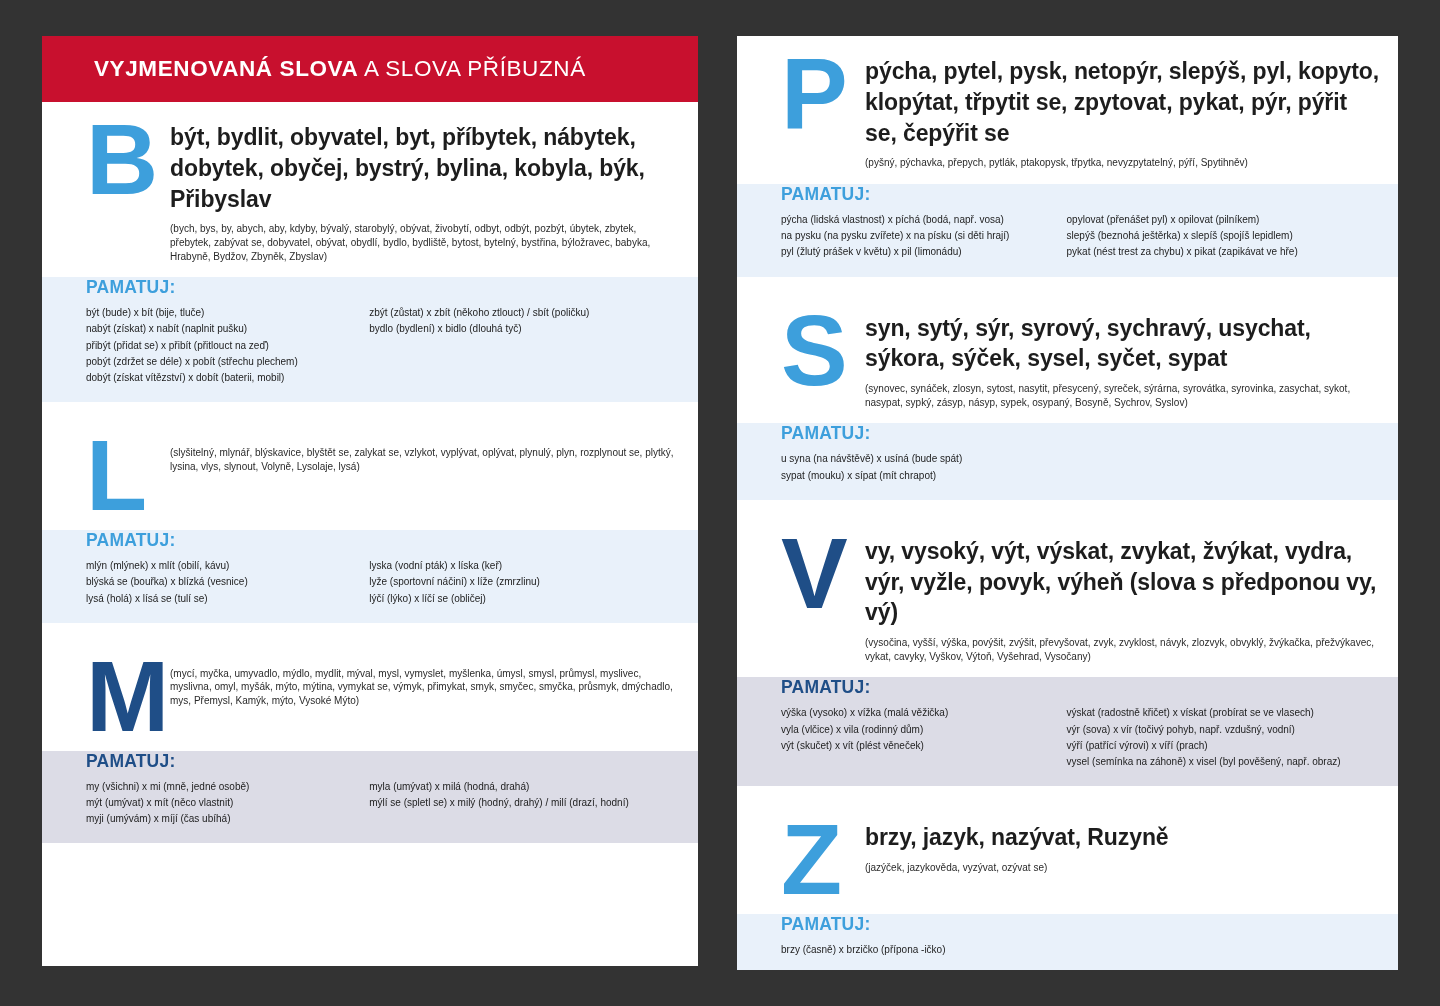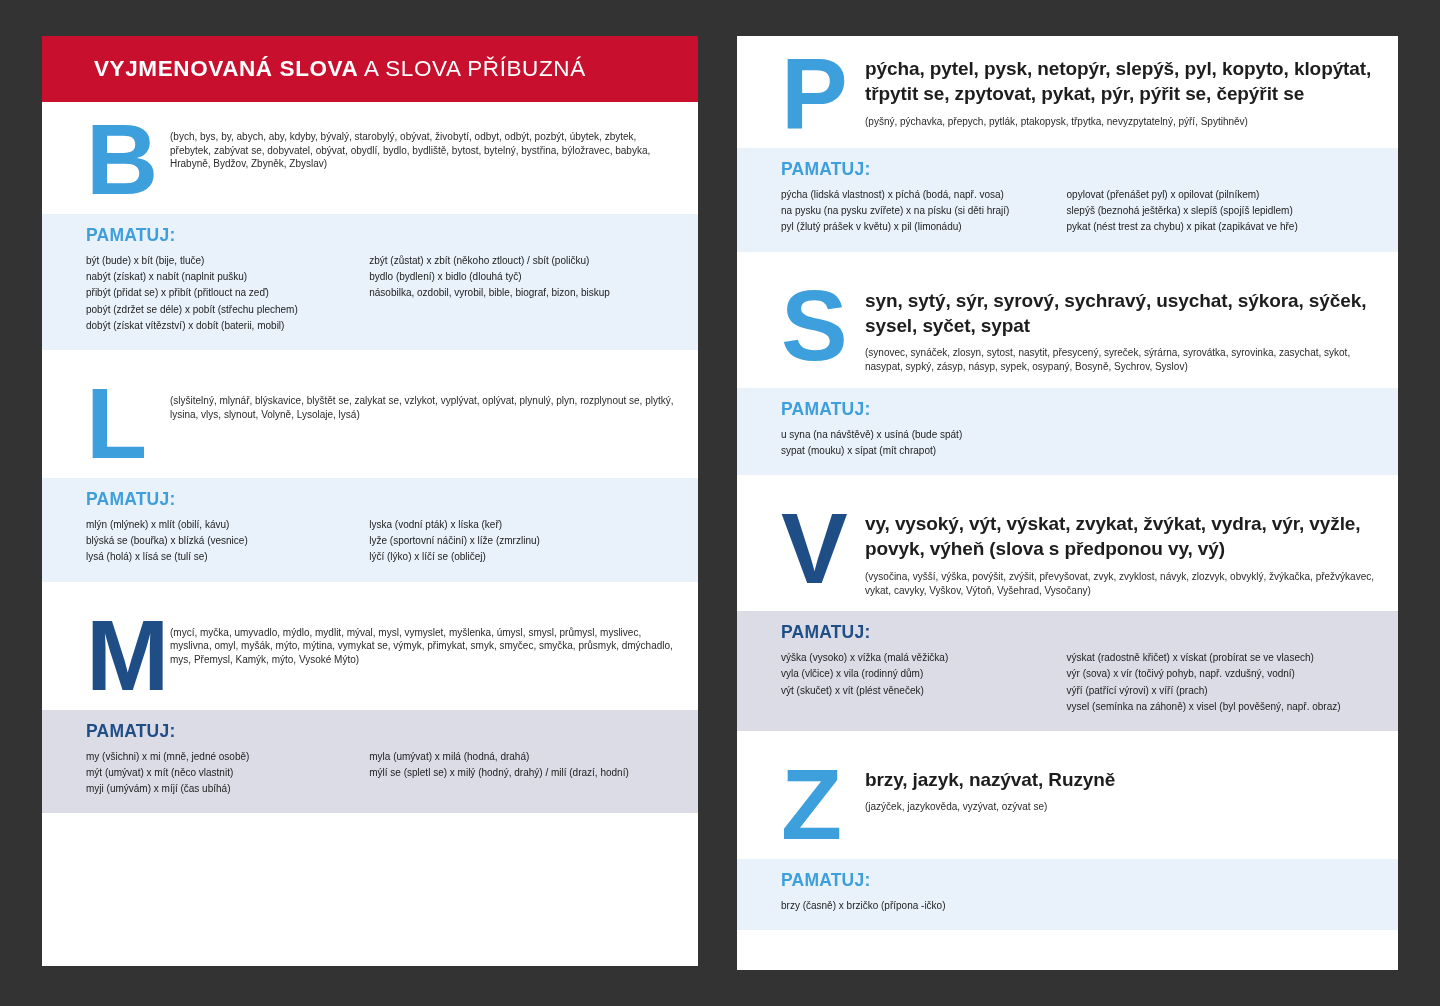--- a/index.html
+++ b/index.html
@@ -61,36 +61,36 @@
   .size-b { font-size: 100px; }
   .size-l { font-size: 100px; }
   .size-m { font-size: 100px; }
   .size-p { font-size: 100px; }
   .size-s { font-size: 100px; }
   .size-v { font-size: 100px; }
   .size-z { font-size: 100px; }
 
   .letter-body { flex: 1; padding-top: 4px; }
   .main-words {
-    font-size: 19px;
+    font-size: 23px;
     font-weight: bold;
     color: #1d1d1d;
     line-height: 1.34;
     letter-spacing: -0.1px;
   }
   .related-words {
     margin-top: 8px;
     font-size: 10px;
     color: #2a2a2a;
     line-height: 1.36;
   }
 
   
   .pamatuj {
-    padding: 11px 18px 16px 44px;
+    padding: 0 18px 16px 44px;
   }
   .pam-blue { background: #e9f1fa; }
   .pam-lav  { background: #dcdce6; }
   .pam-head {
     font-size: 17.5px;
     font-weight: bold;
     margin-bottom: 7px;
     letter-spacing: 0.2px;
   }
   .pam-head.blue { color: #3d9fdc; }
@@ -121,37 +121,37 @@
     <div class="title-banner">
       <div class="title-text">
         <span class="title-strong">VYJMENOVANÁ SLOVA</span><span class="title-rest"> A SLOVA PŘÍBUZNÁ</span>
       </div>
     </div>
 
     <div id="left-sections">
         <div class="letter-block">
           <div class="big-letter lt-blue size-b">B</div>
           <div class="letter-body">
+            <div class="main-words">být, bydlit, obyvatel, byt, příbytek, nábytek, dobytek, obyčej, bystrý, bylina, kobyla, býk, Přibyslav</div>
             <div class="related-words">(bych, bys, by, abych, aby, kdyby, bývalý, starobylý, obývat, živobytí, odbyt, odbýt, pozbýt, úbytek, zbytek, přebytek, zabývat se, dobyvatel, obývat, obydlí, bydlo, bydliště, bytost, bytelný, bystřina, býložravec, babyka, Hrabyně, Bydžov, Zbyněk, Zbyslav)</div>
           </div>
         </div>
         <div class="pamatuj pam-blue">
           <div class="pam-head blue">PAMATUJ:</div>
           <div class="pam-cols">
             <div class="pam-col narrow">
               <div class="pam-line">být (bude) x bít (bije, tluče)</div>
               <div class="pam-line">nabýt (získat) x nabít (naplnit pušku)</div>
               <div class="pam-line">přibýt (přidat se) x přibít (přitlouct na zeď)</div>
               <div class="pam-line">pobýt (zdržet se déle) x pobít (střechu plechem)</div>
               <div class="pam-line">dobýt (získat vítězství) x dobít (baterii, mobil)</div>
             </div>
             <div class="pam-col wide">
               <div class="pam-line">zbýt (zůstat) x zbít (někoho ztlouct) / sbít (poličku)</div>
               <div class="pam-line">bydlo (bydlení) x bidlo (dlouhá tyč)</div>
-              <div class="pam-line">násobilka, ozdobil, vyrobil, bible, biograf, bizon, biskup</div>
             </div>
           </div>
         </div>
         <div class="spacer-white"></div>
         <div class="letter-block">
           <div class="big-letter lt-blue size-l">L</div>
           <div class="letter-body">
             <div class="related-words">(slyšitelný, mlynář, blýskavice, blyštět se, zalykat se, vzlykot, vyplývat, oplývat, plynulý, plyn, rozplynout se, plytký, lysina, vlys, slynout, Volyně, Lysolaje, lysá)</div>
           </div>
         </div>

